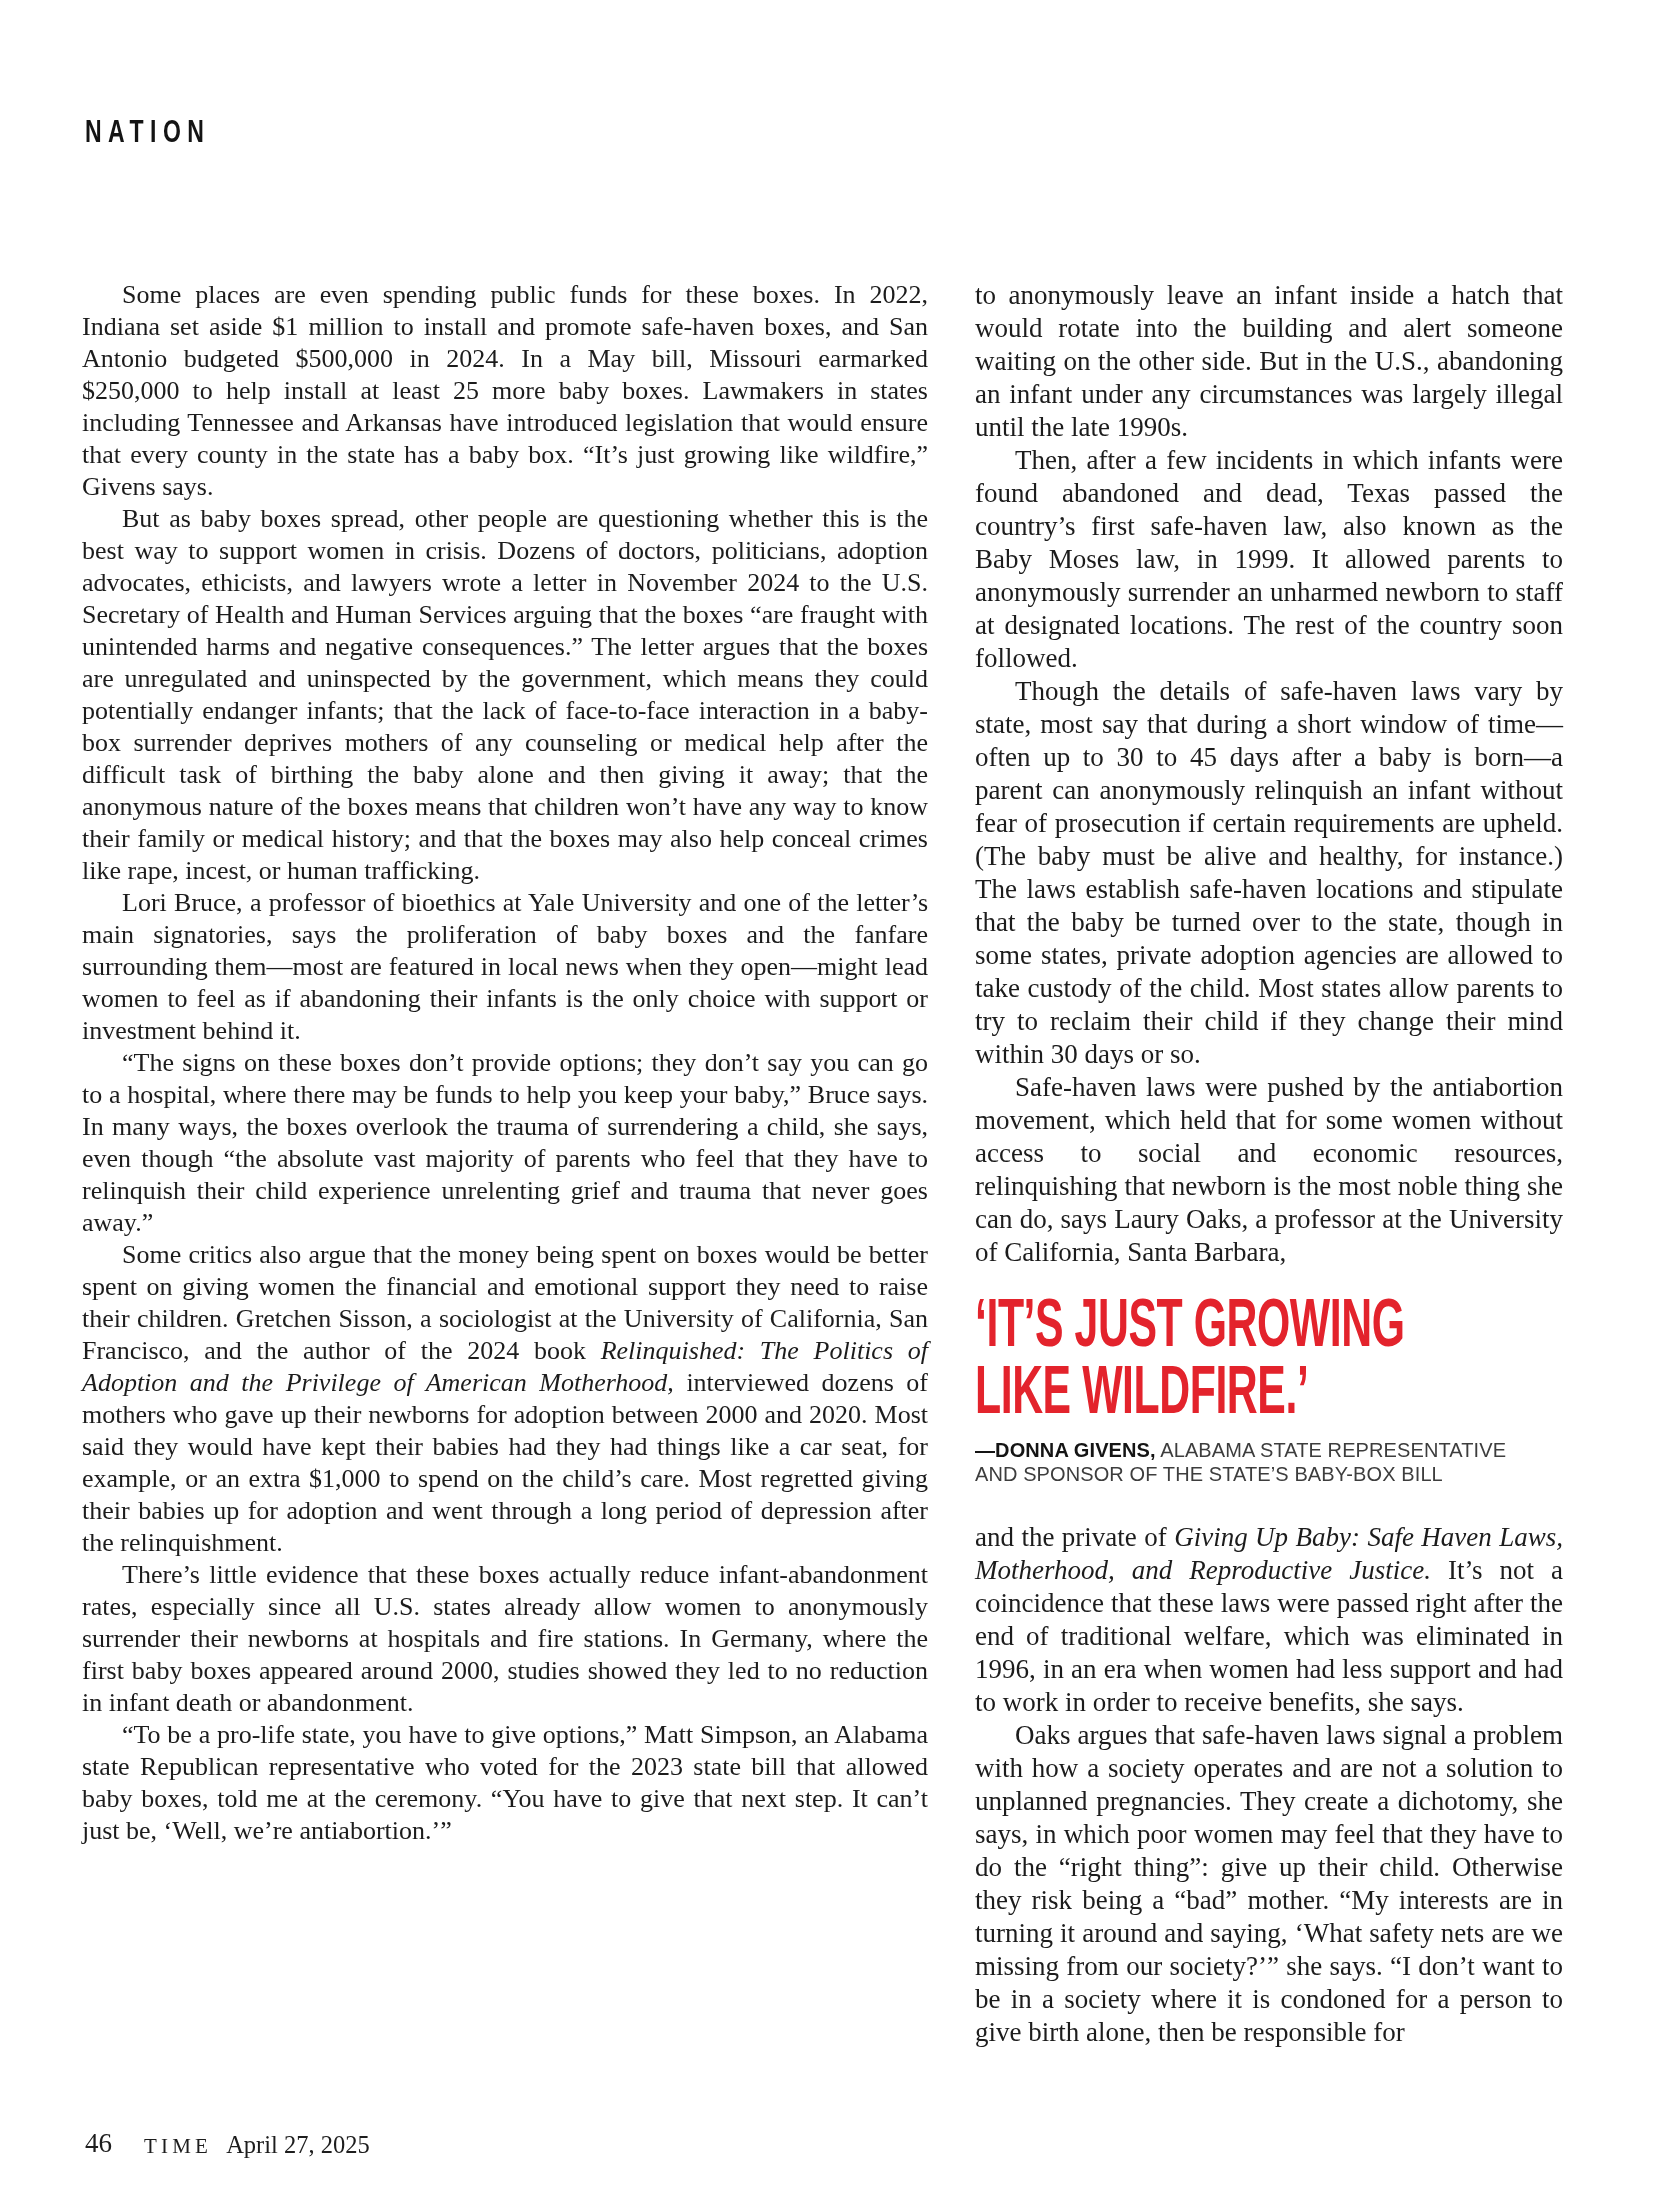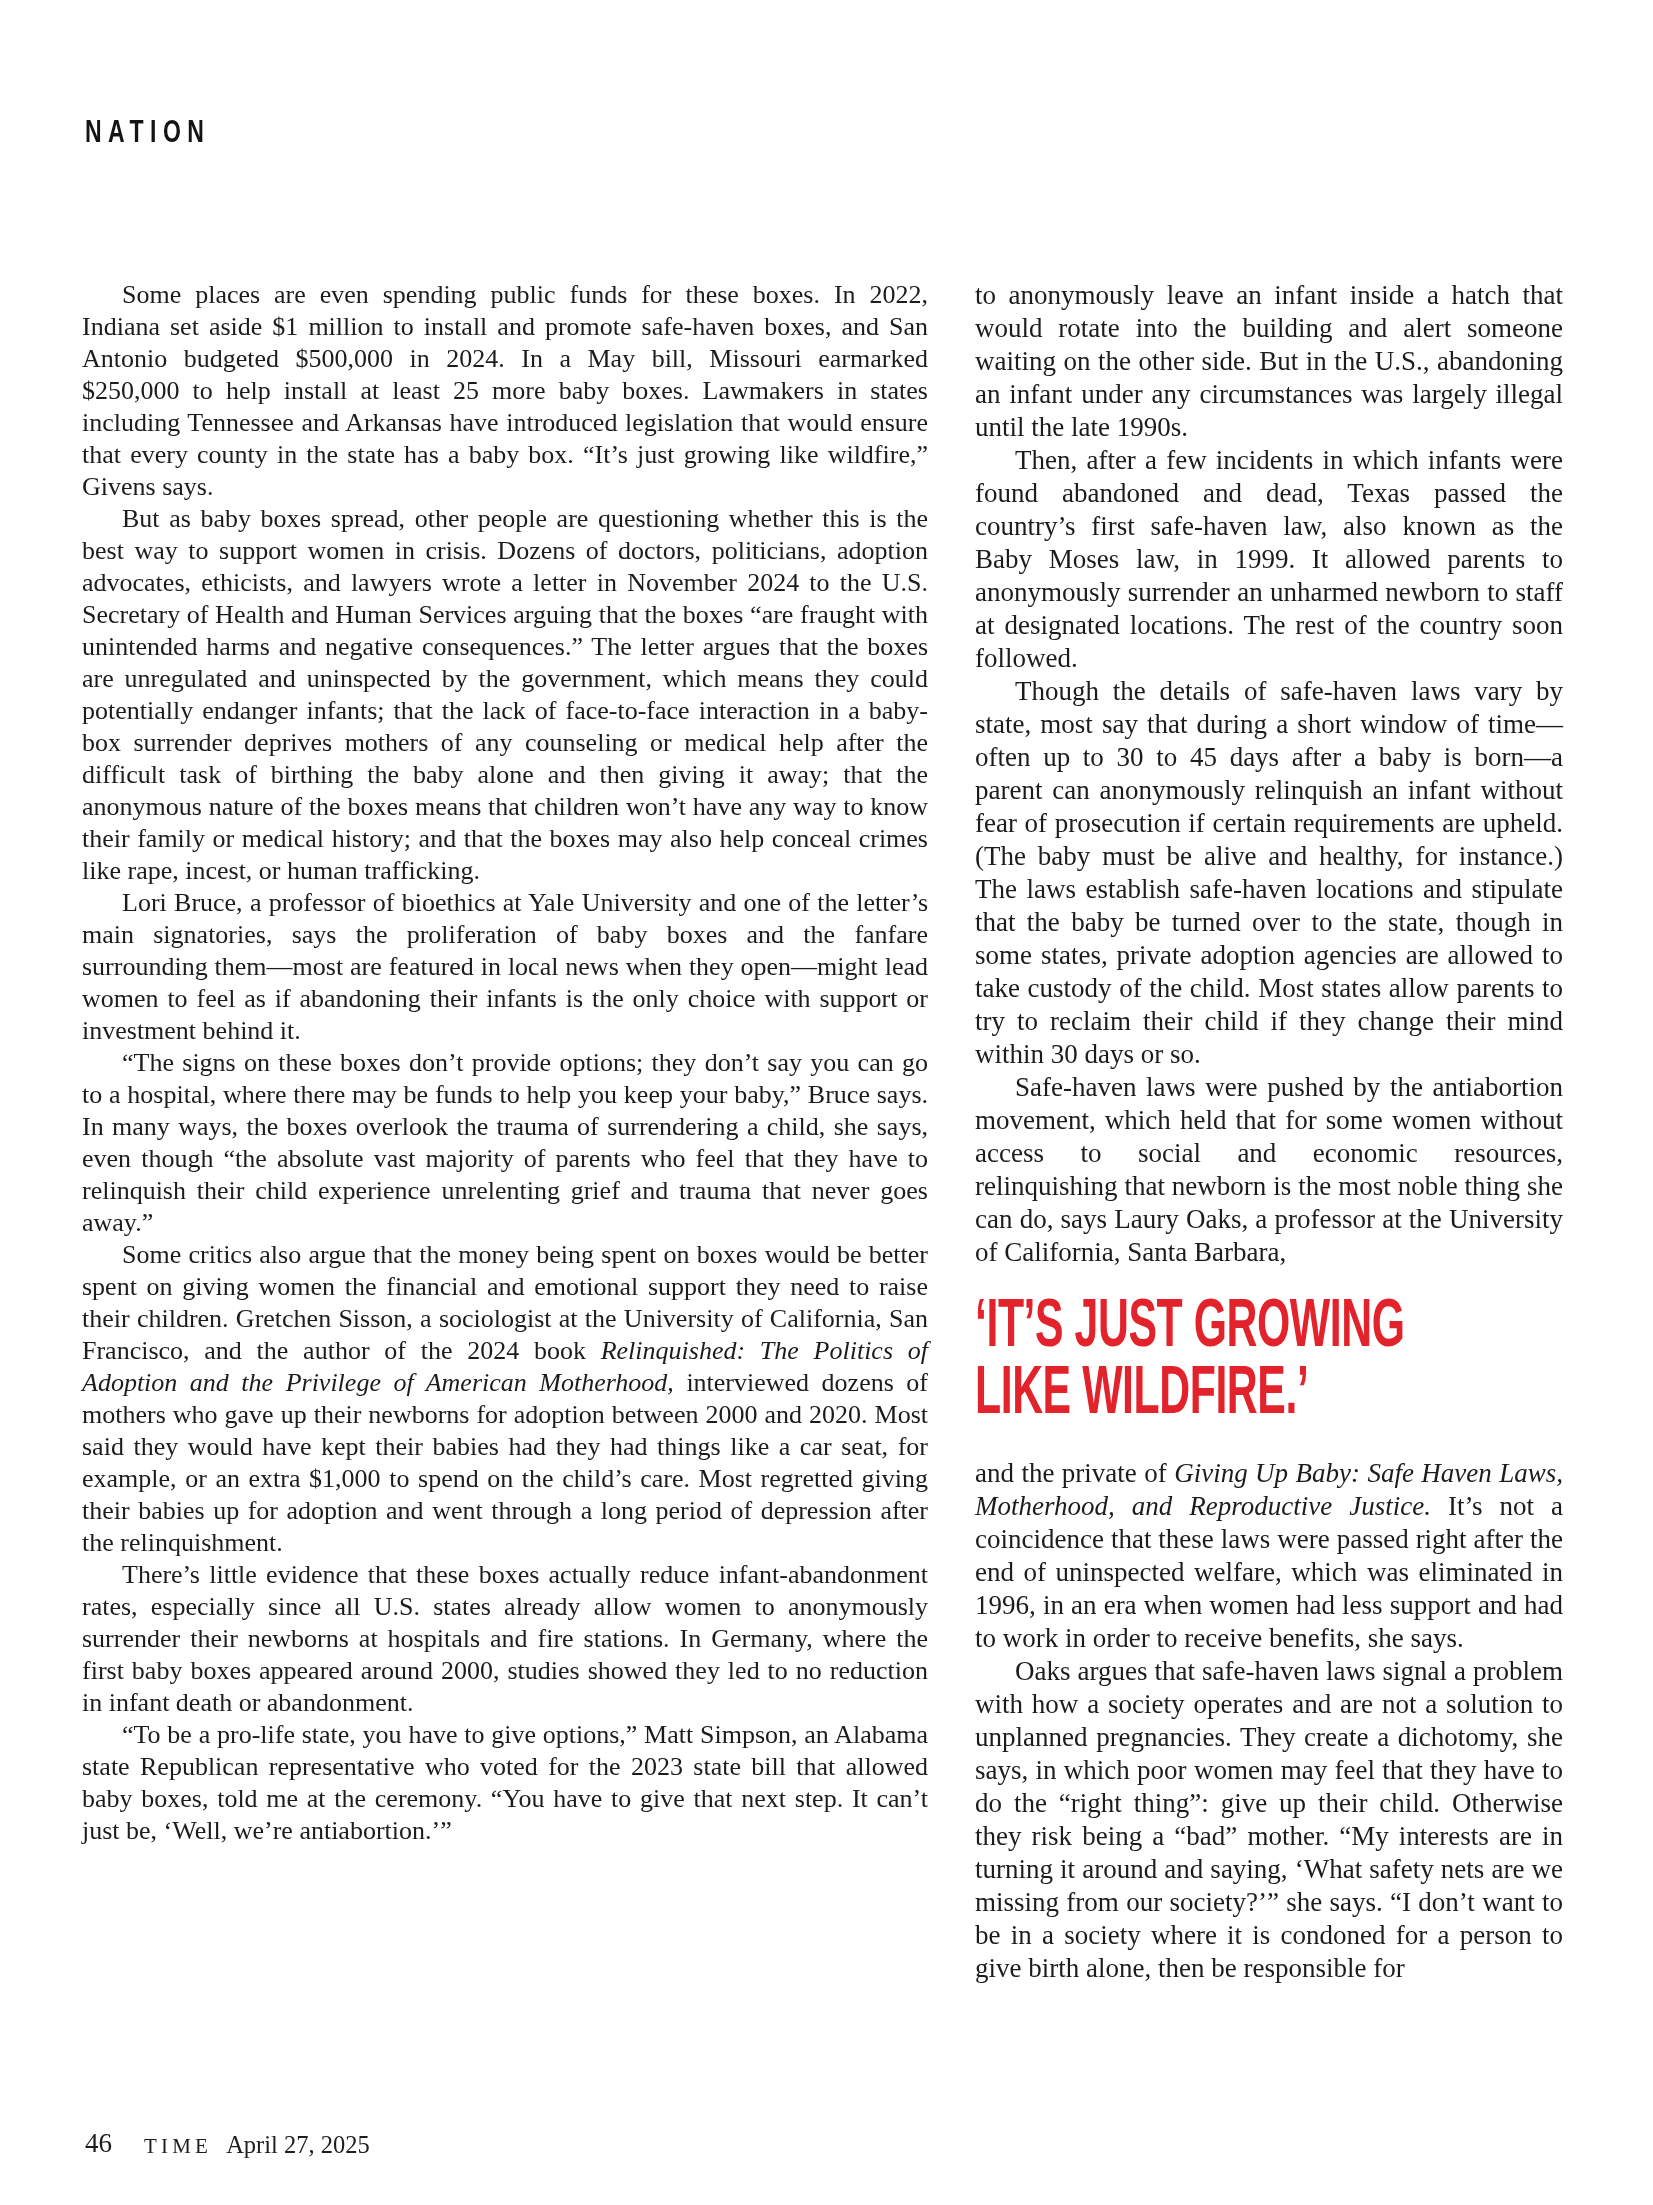--- a/index.html
+++ b/index.html
@@ -90,23 +90,26 @@
         <p class="para indent"><span>Then, after a few incidents in which infants were found abandoned and dead, Texas passed the country’s first safe-haven law, also known as the Baby Moses law, in 1999. It allowed parents to anonymously surrender an unharmed newborn to staff at designated locations. The rest of the country soon followed.</span></p>
         <p class="para indent"><span>Though the details of safe-haven laws vary by state, most say that during a short window of time—often up to 30 to 45 days after a baby is born—a parent can anonymously relinquish an infant without fear of prosecution if certain requirements are upheld. (The baby must be alive and healthy, for instance.) The laws establish safe-haven locations and stipulate that the baby be turned over to the state, though in some states, private adoption agencies are allowed to take custody of the child. Most states allow parents to try to reclaim their child if they change their mind within 30 days or so.</span></p>
         <p class="para indent"><span>Safe-haven laws were pushed by the antiabortion movement, which held that for some women without access to social and economic resources, relinquishing that newborn is the most noble thing she can do, says Laury Oaks, a professor at the University of California, Santa Barbara,</span></p>
       </div>
 
     <div class="pullquote">
       <div class="pq-line">‘IT’S JUST GROWING</div>
       <div class="pq-line">LIKE WILDFIRE.’</div>
     </div>
 
+    <div class="attribution">
+      <span class="attr-name">—DONNA GIVENS,</span><span class="attr-role"> ALABAMA STATE REPRESENTATIVE AND SPONSOR OF THE STATE’S BABY-BOX BILL</span>
+    </div>
 
     <div class="col-right-bottom">
-        <p class="para"><span>and the private of </span><i>Giving Up Baby: Safe Haven Laws, Motherhood, and Reproductive Justice.</i><span> It’s not a coincidence that these laws were passed right after the end of uninspected welfare, which was eliminated in 1996, in an era when women had less support and had to work in order to receive benefits, she says.</span></p>
+        <p class="para"><span>and the private of </span><i>Giving Up Baby: Safe Haven Laws, Motherhood, and Reproductive Justice.</i><span> It’s not a coincidence that these laws were passed right after the end of traditional welfare, which was eliminated in 1996, in an era when women had less support and had to work in order to receive benefits, she says.</span></p>
         <p class="para indent"><span>Oaks argues that safe-haven laws signal a problem with how a society operates and are not a solution to unplanned pregnancies. They create a dichotomy, she says, in which poor women may feel that they have to do the “right thing”: give up their child. Otherwise they risk being a “bad” mother. “My interests are in turning it around and saying, ‘What safety nets are we missing from our society?’” she says. “I don’t want to be in a society where it is condoned for a person to give birth alone, then be responsible for</span></p>
       </div>
   </section>
 
   <footer class="folio">
     <span class="folio-num">46</span>
     <span class="folio-brand">TIME</span>
     <span class="folio-date">April 27, 2025</span>
   </footer>
 

